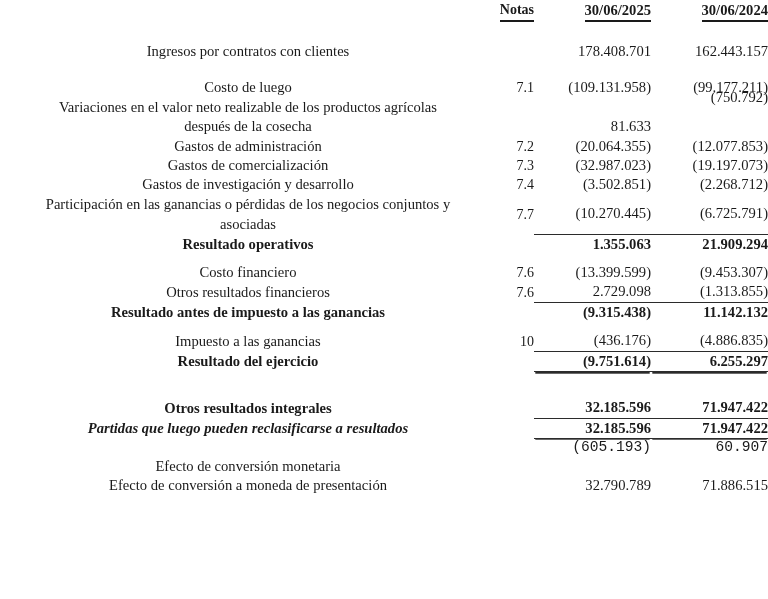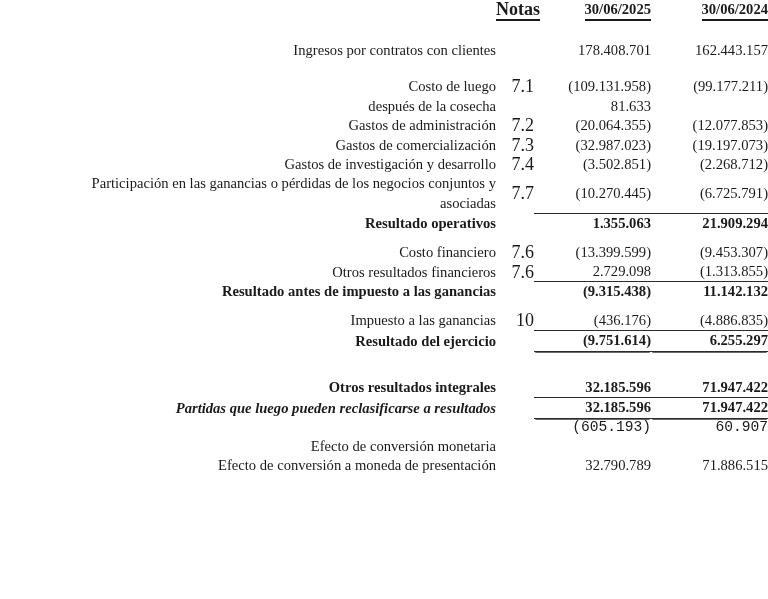--- a/index.html
+++ b/index.html
@@ -33,31 +33,31 @@
   col.c-num   { width: 117px; }
 
   table.fs td {
     padding: 0;
     vertical-align: bottom;
     line-height: 19.4px;
   }
 
   
   td.label {
-    text-align: right;
+    text-align: center;
     padding-left: 5px;
     padding-right: 6px;
     white-space: normal;
   }
 
   
   td.note {
     text-align: right;
     padding-right: 4px;
-    font-size: 18px;
+    font-size: 14px;
   }
 
   
   td.num {
     text-align: right;
     padding-right: 15px;
     white-space: nowrap;
   }
 
   
@@ -130,20 +130,28 @@
         </tr>
 
       <tr>
         <td class="label">Costo de luego</td>
         <td class="note">7.1</td>
         <td class="num">(109.131.958)</td>
         <td class="num">(99.177.211)</td>
       </tr>
 
       <tr>
+        <td class="label">Variaciones en el valor neto realizable de los productos agrícolas</td>
+        <td class="note"></td>
+        <td class="num"></td>
+        <td class="num">
+          <span class="nudge-up">(750.792)</span>
+        </td>
+      </tr>
+      <tr>
         <td class="label">después de la cosecha</td>
         <td class="note"></td>
         <td class="num">81.633</td>
         <td class="num"></td>
       </tr>
 
       <tr>
         <td class="label">Gastos de administración</td>
         <td class="note">7.2</td>
         <td class="num">(20.064.355)</td>

